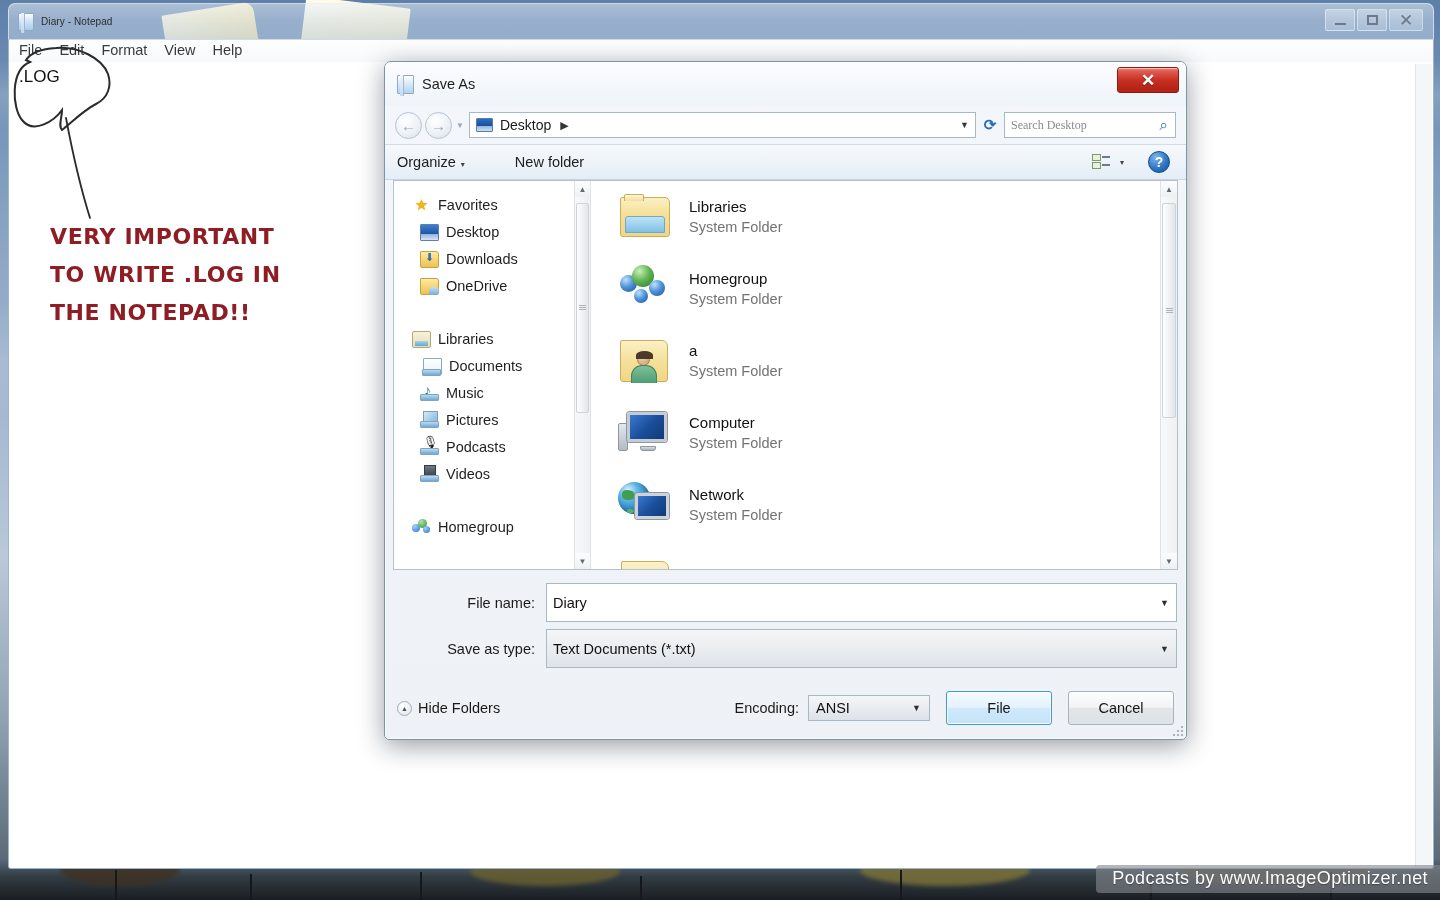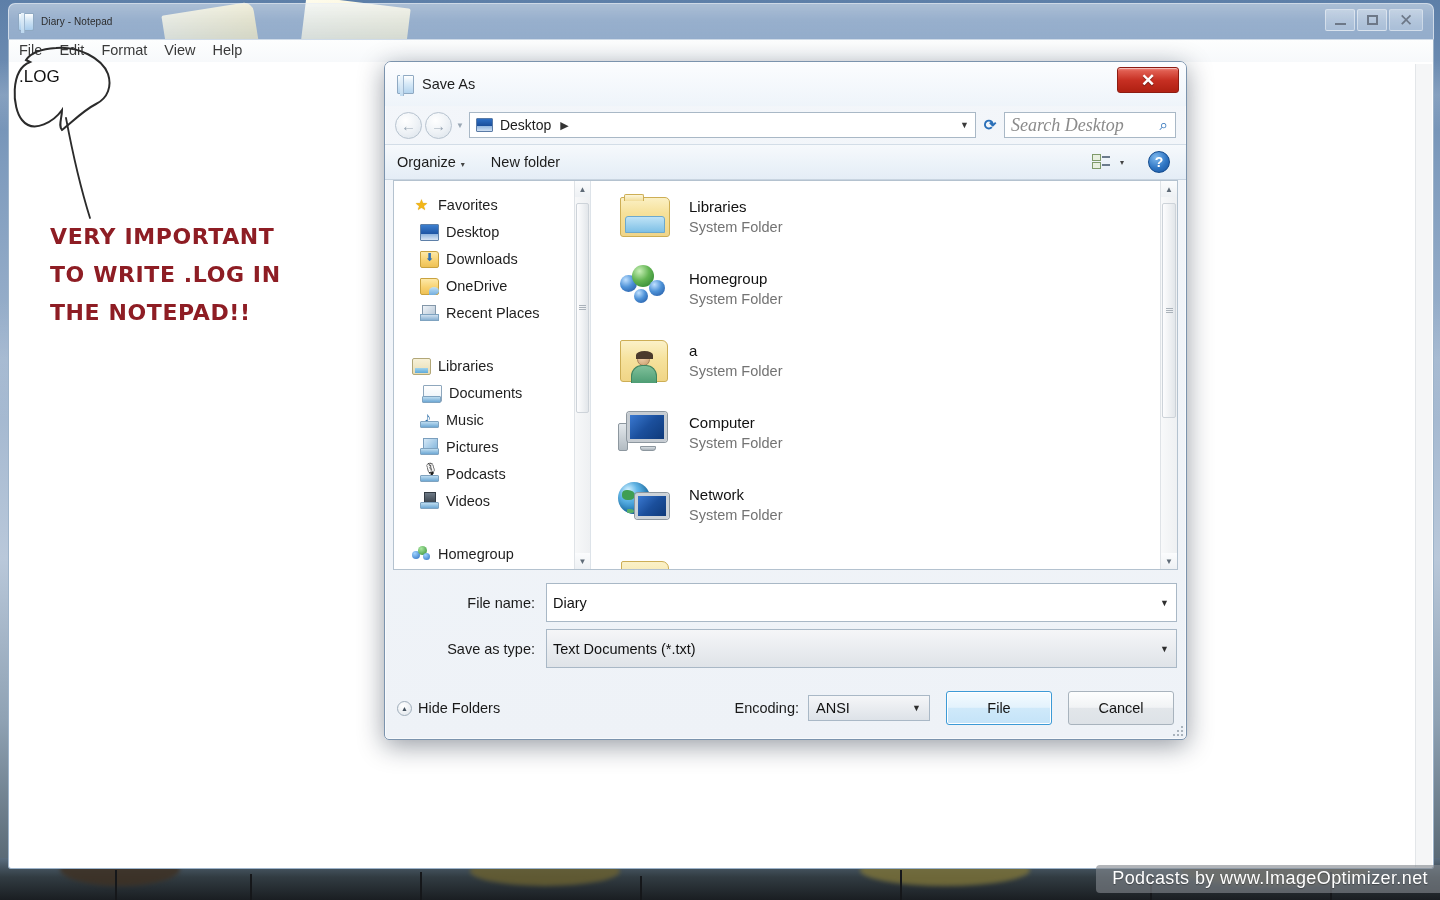--- a/index.html
+++ b/index.html
@@ -223,35 +223,36 @@
     color: #2a6fb8; font-size: 15px; font-weight: 700;
     border: 1px solid transparent;
   }
   #sa-search {
     width: 172px; height: 26px;
     background: #fff; border: 1px solid #a9b8c6;
     display: flex; align-items: center; padding: 0 6px;
     position: relative;
   }
   #sa-search-ph {
-    font-size: 18px; color: #8b8b8b; font-style: italic;
+    font-size: 12px; color: #8b8b8b; 
     font-family: "Liberation Serif", serif;
   }
   #sa-search-icon {
     position: absolute; right: 7px; color: #2a6fb8; font-size: 15px;
   }
 
   
   #sa-cmdbar {
     height: 36px;
     background: linear-gradient(180deg,#f6f9fc 0%, #e4edf6 100%);
     border-top: 1px solid #d3dde7;
     border-bottom: 1px solid #c8d4e0;
     display: flex; align-items: center; padding: 12px 12px;
     position: relative;
+    gap: 24px;
   }
   .cmd-item { font-size: 14.5px; color: #1d1d1d; margin-right: 26px; }
   .cmd-caret { font-size: 8px; color: #444; margin-left: 5px; }
   #sa-viewmode {
     position: absolute; right: 62px; display: flex; align-items: center; gap: 6px;
   }
   .vm-icon {
     width: 17px; height: 16px;
     display: grid; grid-template-columns: 9px 8px; grid-template-rows: 7px 7px;
     gap: 1px;
@@ -715,24 +716,20 @@
         <span>Desktop</span>
       </div>
       <div class="navitem child">
         <span class="ico ico-folder down"></span>
         <span>Downloads</span>
       </div>
       <div class="navitem child">
         <span class="ico ico-folder blue"></span>
         <span>OneDrive</span>
       </div>
-      <div class="navitem child">
-        <span class="ico ico-recent"></span>
-        <span>Recent Places</span>
-      </div>
 
       <div class="gap"></div>
 
       <div class="navitem">
         <span class="ico ico-lib"></span>
         <span>Libraries</span>
       </div>
       <div class="navitem child">
         <span class="ico ico-doc"></span>
         <span>Documents</span>

